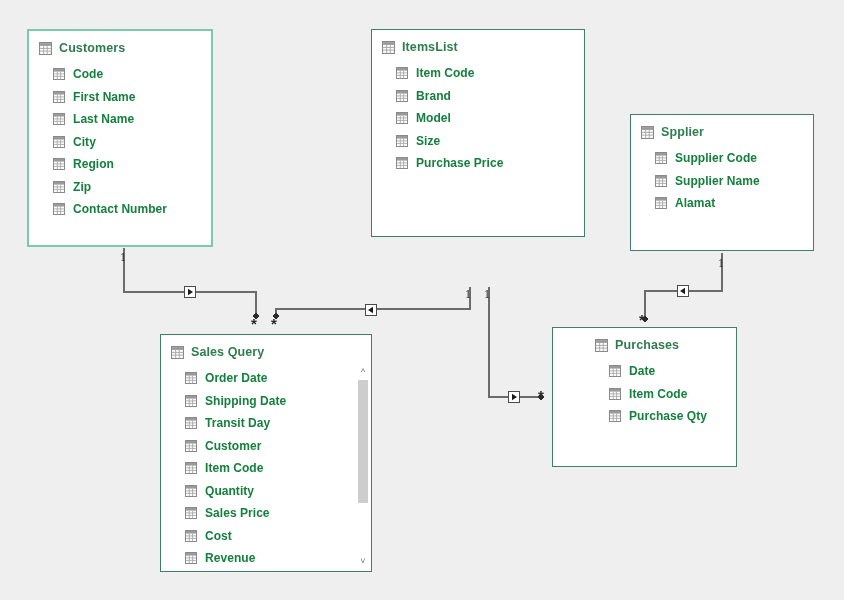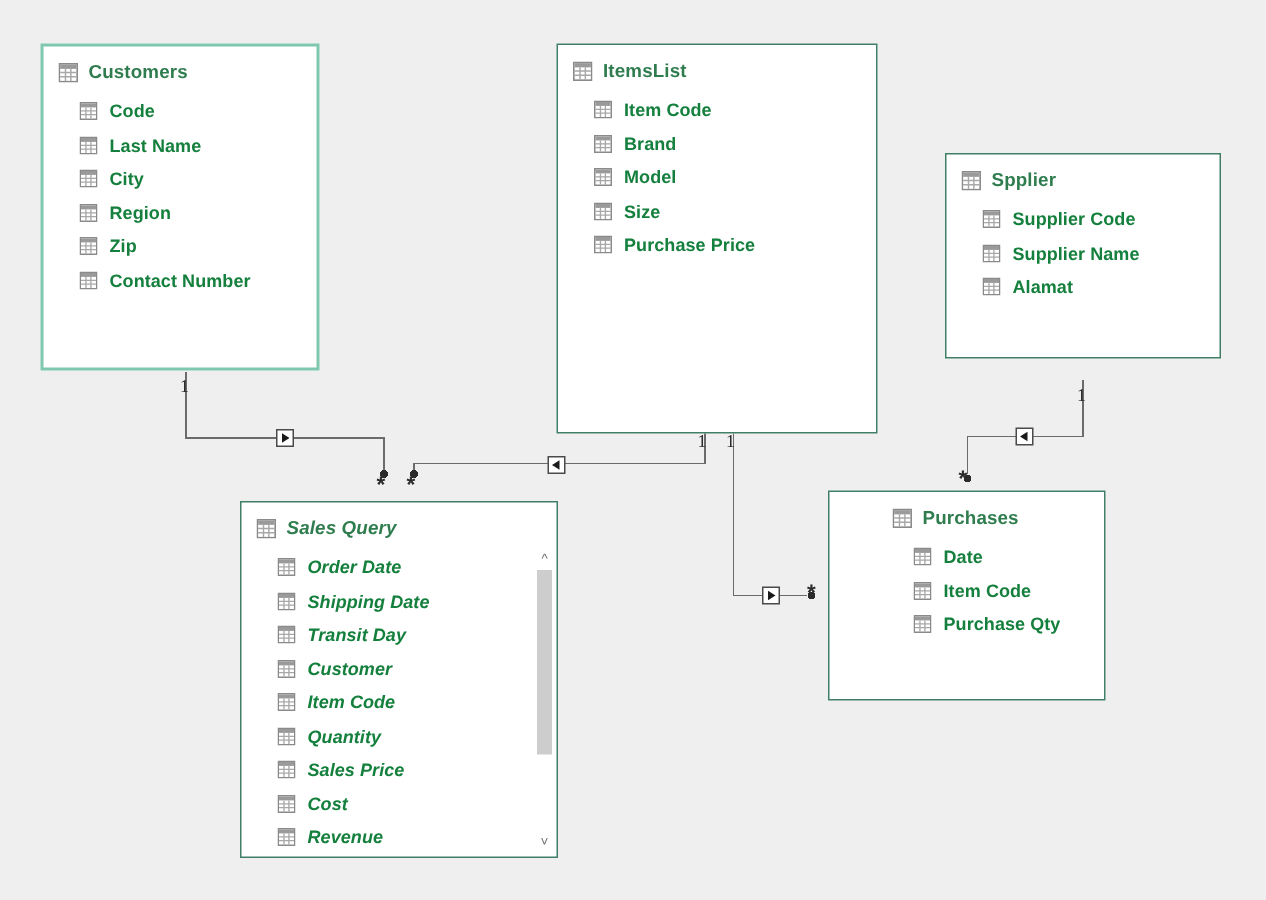--- a/index.html
+++ b/index.html
@@ -205,20 +205,31 @@
           </li>
           <li class="fld">
             <svg class="gicon" width="12" height="12" viewBox="0 0 12 12">
               <rect x="0.5" y="0.5" width="11" height="11" fill="#ffffff" stroke="#8a8a8a" stroke-width="1"></rect>
               <rect x="1" y="1" width="10" height="2.6" fill="#9a9a9a"></rect>
               <line x1="1" x2="11" y1="5.9" y2="5.9" stroke="#a8a8a8" stroke-width="0.9"></line>
               <line x1="1" x2="11" y1="8.4" y2="8.4" stroke="#a8a8a8" stroke-width="0.9"></line>
               <line x1="4.3" x2="4.3" y1="3.6" y2="11" stroke="#a8a8a8" stroke-width="0.9"></line>
               <line x1="7.6" x2="7.6" y1="3.6" y2="11" stroke="#a8a8a8" stroke-width="0.9"></line>
             </svg>
+            <span class="fname">First Name</span>
+          </li>
+          <li class="fld">
+            <svg class="gicon" width="12" height="12" viewBox="0 0 12 12">
+              <rect x="0.5" y="0.5" width="11" height="11" fill="#ffffff" stroke="#8a8a8a" stroke-width="1"></rect>
+              <rect x="1" y="1" width="10" height="2.6" fill="#9a9a9a"></rect>
+              <line x1="1" x2="11" y1="5.9" y2="5.9" stroke="#a8a8a8" stroke-width="0.9"></line>
+              <line x1="1" x2="11" y1="8.4" y2="8.4" stroke="#a8a8a8" stroke-width="0.9"></line>
+              <line x1="4.3" x2="4.3" y1="3.6" y2="11" stroke="#a8a8a8" stroke-width="0.9"></line>
+              <line x1="7.6" x2="7.6" y1="3.6" y2="11" stroke="#a8a8a8" stroke-width="0.9"></line>
+            </svg>
             <span class="fname">Last Name</span>
           </li>
           <li class="fld">
             <svg class="gicon" width="12" height="12" viewBox="0 0 12 12">
               <rect x="0.5" y="0.5" width="11" height="11" fill="#ffffff" stroke="#8a8a8a" stroke-width="1"></rect>
               <rect x="1" y="1" width="10" height="2.6" fill="#9a9a9a"></rect>
               <line x1="1" x2="11" y1="5.9" y2="5.9" stroke="#a8a8a8" stroke-width="0.9"></line>
               <line x1="1" x2="11" y1="8.4" y2="8.4" stroke="#a8a8a8" stroke-width="0.9"></line>
               <line x1="4.3" x2="4.3" y1="3.6" y2="11" stroke="#a8a8a8" stroke-width="0.9"></line>
               <line x1="7.6" x2="7.6" y1="3.6" y2="11" stroke="#a8a8a8" stroke-width="0.9"></line>
@@ -253,21 +264,21 @@
               <rect x="1" y="1" width="10" height="2.6" fill="#9a9a9a"></rect>
               <line x1="1" x2="11" y1="5.9" y2="5.9" stroke="#a8a8a8" stroke-width="0.9"></line>
               <line x1="1" x2="11" y1="8.4" y2="8.4" stroke="#a8a8a8" stroke-width="0.9"></line>
               <line x1="4.3" x2="4.3" y1="3.6" y2="11" stroke="#a8a8a8" stroke-width="0.9"></line>
               <line x1="7.6" x2="7.6" y1="3.6" y2="11" stroke="#a8a8a8" stroke-width="0.9"></line>
             </svg>
             <span class="fname">Contact Number</span>
           </li>
         </ul>
       </div>
-      <div class="tbl" style="left: 371px; top: 29px; width: 214px; height: 260px;">
+      <div class="tbl" style="left: 371px; top: 29px; width: 214px; height: 208px;">
         <div class="tbl-title">
           <svg class="gicon" width="13" height="13" viewBox="0 0 12 12">
             <rect x="0.5" y="0.5" width="11" height="11" fill="#ffffff" stroke="#8a8a8a" stroke-width="1"></rect>
             <rect x="1" y="1" width="10" height="2.6" fill="#9a9a9a"></rect>
             <line x1="1" x2="11" y1="5.9" y2="5.9" stroke="#a8a8a8" stroke-width="0.9"></line>
             <line x1="1" x2="11" y1="8.4" y2="8.4" stroke="#a8a8a8" stroke-width="0.9"></line>
             <line x1="4.3" x2="4.3" y1="3.6" y2="11" stroke="#a8a8a8" stroke-width="0.9"></line>
             <line x1="7.6" x2="7.6" y1="3.6" y2="11" stroke="#a8a8a8" stroke-width="0.9"></line>
           </svg>
           <span class="tname">ItemsList</span>
@@ -323,21 +334,21 @@
               <rect x="1" y="1" width="10" height="2.6" fill="#9a9a9a"></rect>
               <line x1="1" x2="11" y1="5.9" y2="5.9" stroke="#a8a8a8" stroke-width="0.9"></line>
               <line x1="1" x2="11" y1="8.4" y2="8.4" stroke="#a8a8a8" stroke-width="0.9"></line>
               <line x1="4.3" x2="4.3" y1="3.6" y2="11" stroke="#a8a8a8" stroke-width="0.9"></line>
               <line x1="7.6" x2="7.6" y1="3.6" y2="11" stroke="#a8a8a8" stroke-width="0.9"></line>
             </svg>
             <span class="fname">Purchase Price</span>
           </li>
         </ul>
       </div>
-      <div class="tbl" style="left: 630px; top: 102px; width: 184px; height: 137px;">
+      <div class="tbl" style="left: 630px; top: 114px; width: 184px; height: 137px;">
         <div class="tbl-title">
           <svg class="gicon" width="13" height="13" viewBox="0 0 12 12">
             <rect x="0.5" y="0.5" width="11" height="11" fill="#ffffff" stroke="#8a8a8a" stroke-width="1"></rect>
             <rect x="1" y="1" width="10" height="2.6" fill="#9a9a9a"></rect>
             <line x1="1" x2="11" y1="5.9" y2="5.9" stroke="#a8a8a8" stroke-width="0.9"></line>
             <line x1="1" x2="11" y1="8.4" y2="8.4" stroke="#a8a8a8" stroke-width="0.9"></line>
             <line x1="4.3" x2="4.3" y1="3.6" y2="11" stroke="#a8a8a8" stroke-width="0.9"></line>
             <line x1="7.6" x2="7.6" y1="3.6" y2="11" stroke="#a8a8a8" stroke-width="0.9"></line>
           </svg>
           <span class="tname">Spplier</span>
@@ -371,21 +382,21 @@
               <rect x="1" y="1" width="10" height="2.6" fill="#9a9a9a"></rect>
               <line x1="1" x2="11" y1="5.9" y2="5.9" stroke="#a8a8a8" stroke-width="0.9"></line>
               <line x1="1" x2="11" y1="8.4" y2="8.4" stroke="#a8a8a8" stroke-width="0.9"></line>
               <line x1="4.3" x2="4.3" y1="3.6" y2="11" stroke="#a8a8a8" stroke-width="0.9"></line>
               <line x1="7.6" x2="7.6" y1="3.6" y2="11" stroke="#a8a8a8" stroke-width="0.9"></line>
             </svg>
             <span class="fname">Alamat</span>
           </li>
         </ul>
       </div>
-      <div class="tbl" style="left: 160px; top: 334px; width: 212px; height: 238px; font-style: italic;">
+      <div class="tbl" style="left: 160px; top: 334px; width: 212px; height: 238px;">
         <div class="tbl-title">
           <svg class="gicon" width="13" height="13" viewBox="0 0 12 12">
             <rect x="0.5" y="0.5" width="11" height="11" fill="#ffffff" stroke="#8a8a8a" stroke-width="1"></rect>
             <rect x="1" y="1" width="10" height="2.6" fill="#9a9a9a"></rect>
             <line x1="1" x2="11" y1="5.9" y2="5.9" stroke="#a8a8a8" stroke-width="0.9"></line>
             <line x1="1" x2="11" y1="8.4" y2="8.4" stroke="#a8a8a8" stroke-width="0.9"></line>
             <line x1="4.3" x2="4.3" y1="3.6" y2="11" stroke="#a8a8a8" stroke-width="0.9"></line>
             <line x1="7.6" x2="7.6" y1="3.6" y2="11" stroke="#a8a8a8" stroke-width="0.9"></line>
           </svg>
           <span class="tname">Sales Query</span>

